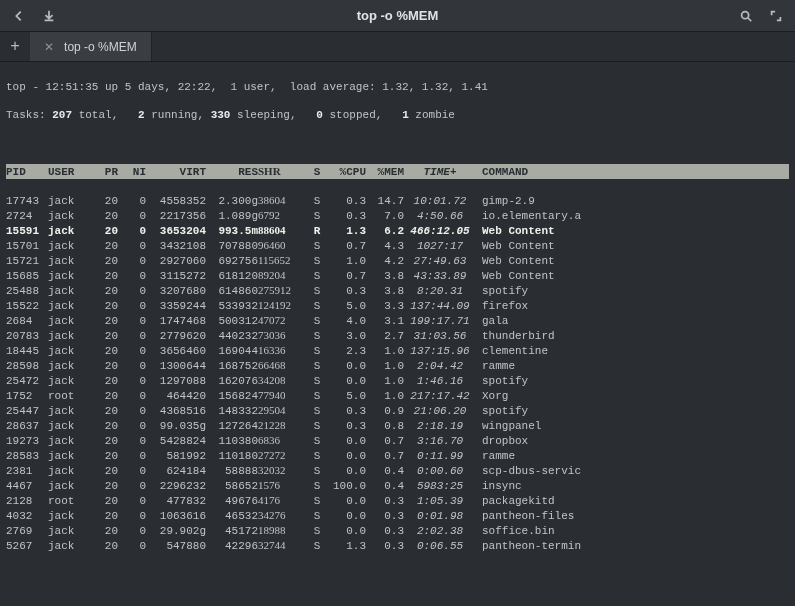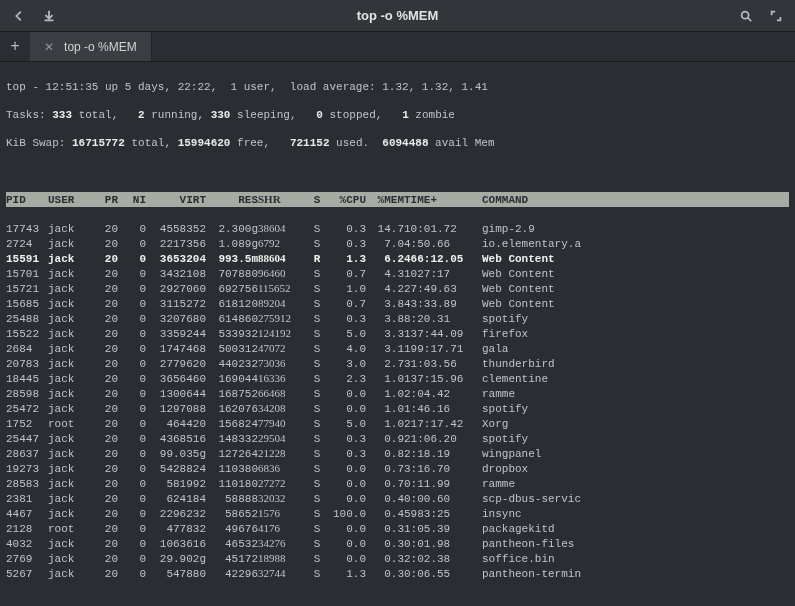--- a/index.html
+++ b/index.html
@@ -83,21 +83,21 @@
   .c-pid  { display: inline-block; width: 42px; text-align: left; }
   .c-user { display: inline-block; width: 42px; text-align: left; }
   .c-pr   { display: inline-block; width: 28px; text-align: right; }
   .c-ni   { display: inline-block; width: 28px; text-align: right; }
   .c-virt { display: inline-block; width: 60px; text-align: right; }
   .c-res  { display: inline-block; width: 52px; text-align: right; }
   .c-shr  { display: inline-block; width: 52px; text-align: left; font-family: Liberation Serif, serif; }
   .c-s    { display: inline-block; width: 14px; text-align: center; }
   .c-cpu  { display: inline-block; width: 42px; text-align: right; }
   .c-mem  { display: inline-block; width: 38px; text-align: right; }
-  .c-time { display: inline-block; width: 72px; text-align: left; }
+  .c-time { display: inline-block; width: 72px; text-align: center; font-style: italic; }
   .c-cmd  { display: inline-block; padding-left: 6px; text-align: center; }
 </style>
 </head>
 <body>
 
 <div class="titlebar">
   <div class="titlebar-left">
     <span class="titlebar-icon">
       <svg viewBox="0 0 16 16" width="14" height="14">
           <path d="M10 3 L5 8 L10 13"></path>
@@ -128,18 +128,17 @@
 <div class="tabbar">
   <div class="tab-add">+</div>
   <div class="tab">
     <span class="tab-close">✕</span>
     <span>top -o %MEM</span>
   </div>
 </div>
 
 <div class="terminal">
 <span class="row">top - 12:51:35 up 5 days, 22:22,  1 user,  load average: 1.32, 1.32, 1.41</span>
-<span class="row">Tasks: <span class="bold">333</span> total,   <span class="bold">2</span> running, <span class="bold">330</span> sleeping,   <span class="bold">0</span> stopped,   <span class="bold">1</span> zombie</span>
-<span class="row">KiB Swap: <span class="bold">16715772</span> total, <span class="bold">15994620</span> free,   <span class="bold">721152</span> used.  <span class="bold">6094488</span> avail Mem</span>
+<span class="row">Tasks: <span class="bold">207</span> total,   <span class="bold">2</span> running, <span class="bold">330</span> sleeping,   <span class="bold">0</span> stopped,   <span class="bold">1</span> zombie</span>
 <span class="row">&nbsp;</span>
 <span class="row header-row"><span class="c-pid">PID</span><span class="c-user">USER</span><span class="c-pr">PR</span><span class="c-ni">NI</span><span class="c-virt">VIRT</span><span class="c-res">RES</span><span class="c-shr">SHR</span><span class="c-s">S</span><span class="c-cpu">%CPU</span><span class="c-mem">%MEM</span><span class="c-time">TIME+</span><span class="c-cmd">COMMAND</span></span>
 <div id="rows"><span class="row"><span class="c-pid">17743</span><span class="c-user">jack</span><span class="c-pr">20</span><span class="c-ni">0</span><span class="c-virt">4558352</span><span class="c-res">2.300g</span><span class="c-shr">38604</span><span class="c-s">S</span><span class="c-cpu">0.3</span><span class="c-mem">14.7</span><span class="c-time">10:01.72</span><span class="c-cmd">gimp-2.9</span></span><span class="row"><span class="c-pid">2724</span><span class="c-user">jack</span><span class="c-pr">20</span><span class="c-ni">0</span><span class="c-virt">2217356</span><span class="c-res">1.089g</span><span class="c-shr">6792</span><span class="c-s">S</span><span class="c-cpu">0.3</span><span class="c-mem">7.0</span><span class="c-time">4:50.66</span><span class="c-cmd">io.elementary.a</span></span><span class="row hl"><span class="c-pid">15591</span><span class="c-user">jack</span><span class="c-pr">20</span><span class="c-ni">0</span><span class="c-virt">3653204</span><span class="c-res">993.5m</span><span class="c-shr">88604</span><span class="c-s">R</span><span class="c-cpu">1.3</span><span class="c-mem">6.2</span><span class="c-time">466:12.05</span><span class="c-cmd">Web Content</span></span><span class="row"><span class="c-pid">15701</span><span class="c-user">jack</span><span class="c-pr">20</span><span class="c-ni">0</span><span class="c-virt">3432108</span><span class="c-res">707880</span><span class="c-shr">96460</span><span class="c-s">S</span><span class="c-cpu">0.7</span><span class="c-mem">4.3</span><span class="c-time">1027:17</span><span class="c-cmd">Web Content</span></span><span class="row"><span class="c-pid">15721</span><span class="c-user">jack</span><span class="c-pr">20</span><span class="c-ni">0</span><span class="c-virt">2927060</span><span class="c-res">692756</span><span class="c-shr">115652</span><span class="c-s">S</span><span class="c-cpu">1.0</span><span class="c-mem">4.2</span><span class="c-time">27:49.63</span><span class="c-cmd">Web Content</span></span><span class="row"><span class="c-pid">15685</span><span class="c-user">jack</span><span class="c-pr">20</span><span class="c-ni">0</span><span class="c-virt">3115272</span><span class="c-res">618120</span><span class="c-shr">89204</span><span class="c-s">S</span><span class="c-cpu">0.7</span><span class="c-mem">3.8</span><span class="c-time">43:33.89</span><span class="c-cmd">Web Content</span></span><span class="row"><span class="c-pid">25488</span><span class="c-user">jack</span><span class="c-pr">20</span><span class="c-ni">0</span><span class="c-virt">3207680</span><span class="c-res">614860</span><span class="c-shr">275912</span><span class="c-s">S</span><span class="c-cpu">0.3</span><span class="c-mem">3.8</span><span class="c-time">8:20.31</span><span class="c-cmd">spotify</span></span><span class="row"><span class="c-pid">15522</span><span class="c-user">jack</span><span class="c-pr">20</span><span class="c-ni">0</span><span class="c-virt">3359244</span><span class="c-res">533932</span><span class="c-shr">124192</span><span class="c-s">S</span><span class="c-cpu">5.0</span><span class="c-mem">3.3</span><span class="c-time">137:44.09</span><span class="c-cmd">firefox</span></span><span class="row"><span class="c-pid">2684</span><span class="c-user">jack</span><span class="c-pr">20</span><span class="c-ni">0</span><span class="c-virt">1747468</span><span class="c-res">500312</span><span class="c-shr">47072</span><span class="c-s">S</span><span class="c-cpu">4.0</span><span class="c-mem">3.1</span><span class="c-time">199:17.71</span><span class="c-cmd">gala</span></span><span class="row"><span class="c-pid">20783</span><span class="c-user">jack</span><span class="c-pr">20</span><span class="c-ni">0</span><span class="c-virt">2779620</span><span class="c-res">440232</span><span class="c-shr">73036</span><span class="c-s">S</span><span class="c-cpu">3.0</span><span class="c-mem">2.7</span><span class="c-time">31:03.56</span><span class="c-cmd">thunderbird</span></span><span class="row"><span class="c-pid">18445</span><span class="c-user">jack</span><span class="c-pr">20</span><span class="c-ni">0</span><span class="c-virt">3656460</span><span class="c-res">169044</span><span class="c-shr">16336</span><span class="c-s">S</span><span class="c-cpu">2.3</span><span class="c-mem">1.0</span><span class="c-time">137:15.96</span><span class="c-cmd">clementine</span></span><span class="row"><span class="c-pid">28598</span><span class="c-user">jack</span><span class="c-pr">20</span><span class="c-ni">0</span><span class="c-virt">1300644</span><span class="c-res">168752</span><span class="c-shr">66468</span><span class="c-s">S</span><span class="c-cpu">0.0</span><span class="c-mem">1.0</span><span class="c-time">2:04.42</span><span class="c-cmd">ramme</span></span><span class="row"><span class="c-pid">25472</span><span class="c-user">jack</span><span class="c-pr">20</span><span class="c-ni">0</span><span class="c-virt">1297088</span><span class="c-res">162076</span><span class="c-shr">34208</span><span class="c-s">S</span><span class="c-cpu">0.0</span><span class="c-mem">1.0</span><span class="c-time">1:46.16</span><span class="c-cmd">spotify</span></span><span class="row"><span class="c-pid">1752</span><span class="c-user">root</span><span class="c-pr">20</span><span class="c-ni">0</span><span class="c-virt">464420</span><span class="c-res">156824</span><span class="c-shr">77940</span><span class="c-s">S</span><span class="c-cpu">5.0</span><span class="c-mem">1.0</span><span class="c-time">217:17.42</span><span class="c-cmd">Xorg</span></span><span class="row"><span class="c-pid">25447</span><span class="c-user">jack</span><span class="c-pr">20</span><span class="c-ni">0</span><span class="c-virt">4368516</span><span class="c-res">148332</span><span class="c-shr">29504</span><span class="c-s">S</span><span class="c-cpu">0.3</span><span class="c-mem">0.9</span><span class="c-time">21:06.20</span><span class="c-cmd">spotify</span></span><span class="row"><span class="c-pid">28637</span><span class="c-user">jack</span><span class="c-pr">20</span><span class="c-ni">0</span><span class="c-virt">99.035g</span><span class="c-res">127264</span><span class="c-shr">21228</span><span class="c-s">S</span><span class="c-cpu">0.3</span><span class="c-mem">0.8</span><span class="c-time">2:18.19</span><span class="c-cmd">wingpanel</span></span><span class="row"><span class="c-pid">19273</span><span class="c-user">jack</span><span class="c-pr">20</span><span class="c-ni">0</span><span class="c-virt">5428824</span><span class="c-res">110380</span><span class="c-shr">6836</span><span class="c-s">S</span><span class="c-cpu">0.0</span><span class="c-mem">0.7</span><span class="c-time">3:16.70</span><span class="c-cmd">dropbox</span></span><span class="row"><span class="c-pid">28583</span><span class="c-user">jack</span><span class="c-pr">20</span><span class="c-ni">0</span><span class="c-virt">581992</span><span class="c-res">110180</span><span class="c-shr">27272</span><span class="c-s">S</span><span class="c-cpu">0.0</span><span class="c-mem">0.7</span><span class="c-time">0:11.99</span><span class="c-cmd">ramme</span></span><span class="row"><span class="c-pid">2381</span><span class="c-user">jack</span><span class="c-pr">20</span><span class="c-ni">0</span><span class="c-virt">624184</span><span class="c-res">58888</span><span class="c-shr">32032</span><span class="c-s">S</span><span class="c-cpu">0.0</span><span class="c-mem">0.4</span><span class="c-time">0:00.60</span><span class="c-cmd">scp-dbus-servic</span></span><span class="row"><span class="c-pid">4467</span><span class="c-user">jack</span><span class="c-pr">20</span><span class="c-ni">0</span><span class="c-virt">2296232</span><span class="c-res">58652</span><span class="c-shr">1576</span><span class="c-s">S</span><span class="c-cpu">100.0</span><span class="c-mem">0.4</span><span class="c-time">5983:25</span><span class="c-cmd">insync</span></span><span class="row"><span class="c-pid">2128</span><span class="c-user">root</span><span class="c-pr">20</span><span class="c-ni">0</span><span class="c-virt">477832</span><span class="c-res">49676</span><span class="c-shr">4176</span><span class="c-s">S</span><span class="c-cpu">0.0</span><span class="c-mem">0.3</span><span class="c-time">1:05.39</span><span class="c-cmd">packagekitd</span></span><span class="row"><span class="c-pid">4032</span><span class="c-user">jack</span><span class="c-pr">20</span><span class="c-ni">0</span><span class="c-virt">1063616</span><span class="c-res">46532</span><span class="c-shr">34276</span><span class="c-s">S</span><span class="c-cpu">0.0</span><span class="c-mem">0.3</span><span class="c-time">0:01.98</span><span class="c-cmd">pantheon-files</span></span><span class="row"><span class="c-pid">2769</span><span class="c-user">jack</span><span class="c-pr">20</span><span class="c-ni">0</span><span class="c-virt">29.902g</span><span class="c-res">45172</span><span class="c-shr">18988</span><span class="c-s">S</span><span class="c-cpu">0.0</span><span class="c-mem">0.3</span><span class="c-time">2:02.38</span><span class="c-cmd">soffice.bin</span></span><span class="row"><span class="c-pid">5267</span><span class="c-user">jack</span><span class="c-pr">20</span><span class="c-ni">0</span><span class="c-virt">547880</span><span class="c-res">42296</span><span class="c-shr">32744</span><span class="c-s">S</span><span class="c-cpu">1.3</span><span class="c-mem">0.3</span><span class="c-time">0:06.55</span><span class="c-cmd">pantheon-termin</span></span></div>
 </div>
 
 </body></html>

